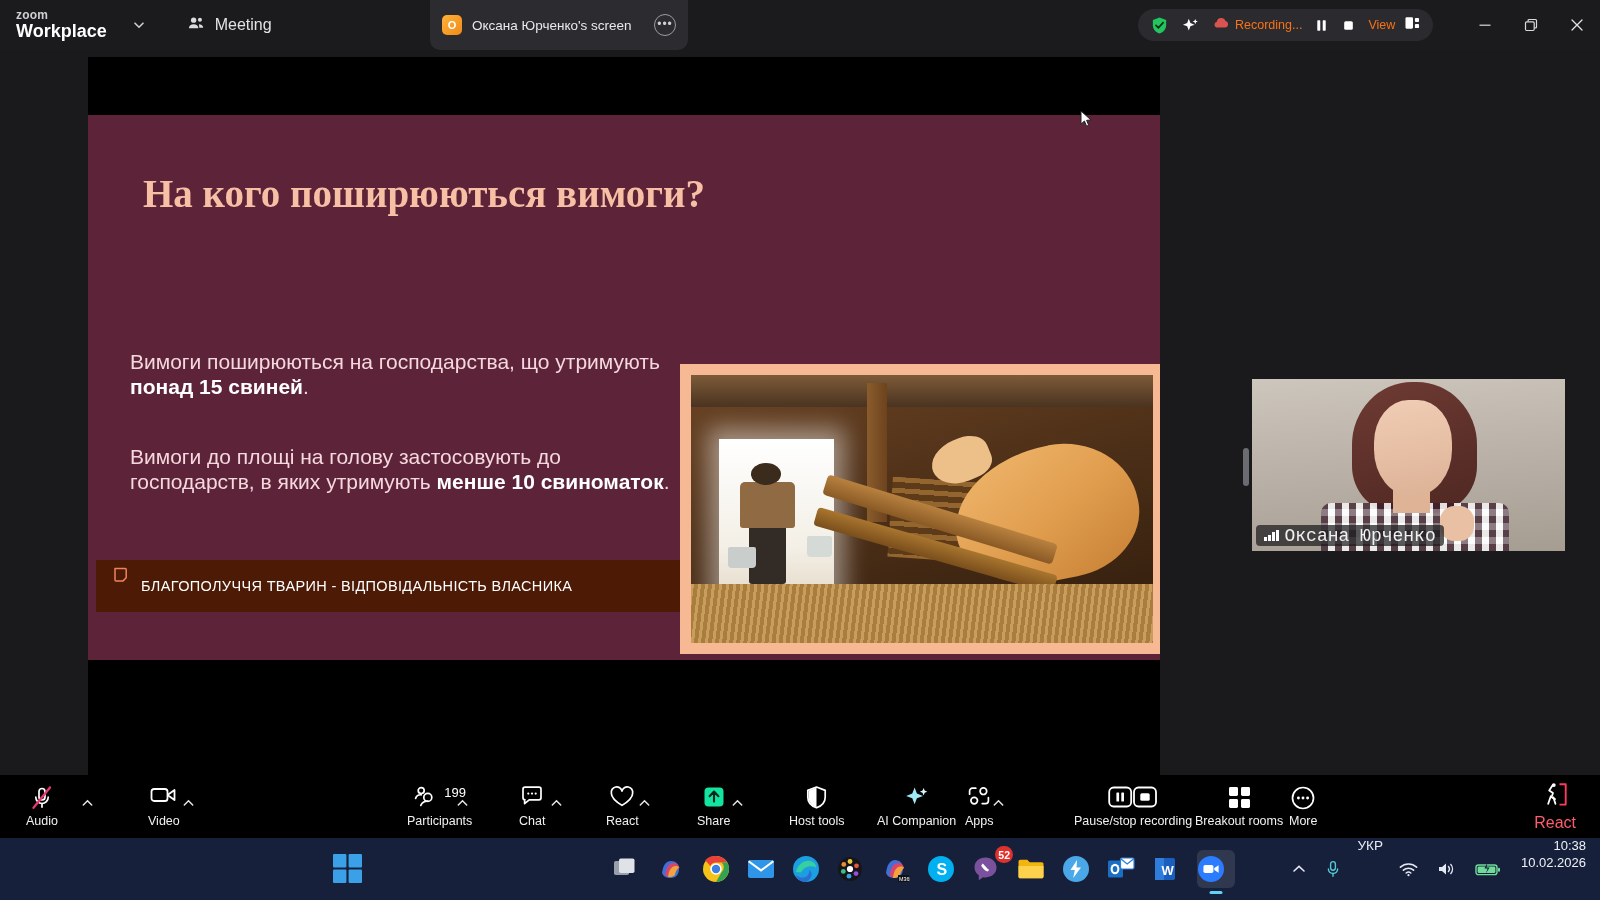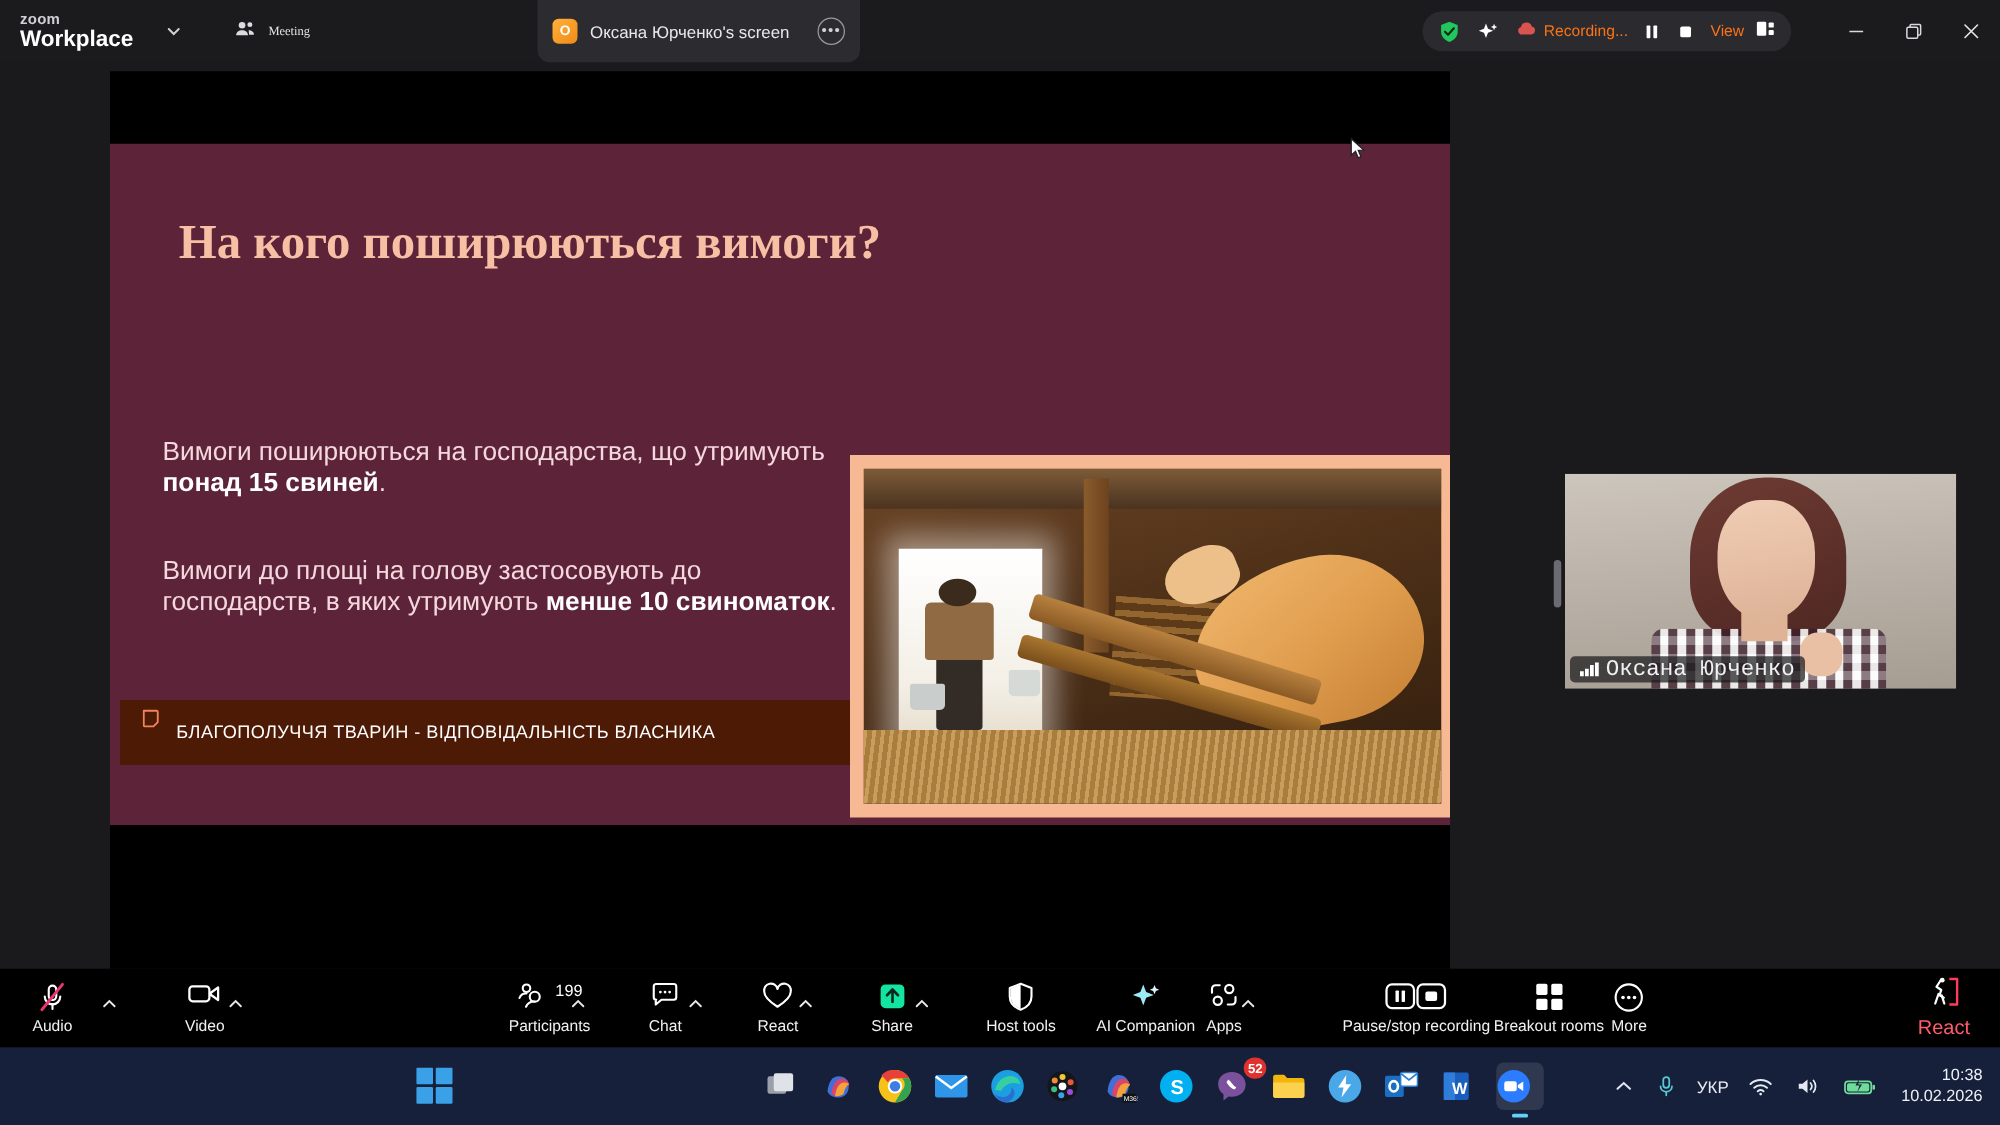--- a/index.html
+++ b/index.html
@@ -18,21 +18,21 @@
   }
   .zoom-brand { margin-left:16px; line-height:1.05; }
   .zoom-brand .z1 { font-size:12px; color:#cfcfd4; letter-spacing:.2px; font-weight:700; display:block;}
   .zoom-brand .z2 { font-size:18px; color:#ffffff; font-weight:700; display:block; margin-top:1px;}
   .chev-btn {
     width:28px; height:28px; margin-left:18px; display:flex;
     align-items:center; justify-content:center; border-radius:5px; cursor:pointer;
   }
   .tb-item {
     display:flex; align-items:center; gap:9px; height:34px; padding:0 12px;
-    border-radius:7px; cursor:pointer; font-size:10px; color:#e3e3e6;font-family:Liberation Serif, serif;
+    border-radius:7px; cursor:pointer; font-size:16px; color:#e3e3e6;
   }
   #meeting-tab { margin-left:22px; }
   #screen-tab {
     position:absolute; left:430px; top:0px; width:258px; height:50px;
     background:#2b2b30; border-radius:0 0 10px 10px;
     display:flex; align-items:center; gap:10px; padding:0 12px; cursor:pointer;
   }
   .tab-favicon {
     width:20px; height:20px; border-radius:5px;
     background:linear-gradient(135deg,#ffb237,#f08a19);
@@ -226,21 +226,21 @@
     position:absolute; top:12px; width:38px; height:38px; border-radius:6px;
     display:flex; align-items:center; justify-content:flex-start; cursor:pointer;
   }
   .tb-underline { position:absolute; bottom:-6px; left:50%; transform:translateX(-50%);
      width:13px; height:3px; border-radius:2px; background:#8fb6ff; }
   .tb-badge {
     position:absolute; top:-4px; right:-3px; min-width:17px; height:17px;
     background:#e0312e; color:#fff; font-size:10.5px; border-radius:9px;
     display:flex; align-items:center; justify-content:center; padding:0 3px; font-weight:700;
   }
-  #tray { position:absolute; right:14px; top:0; height:62px; display:flex; align-items:center; gap:13px; }
+  #tray { position:absolute; right:14px; top:0; height:62px; display:flex; gap:13px; }
   .tray-ic { display:flex; align-items:center; justify-content:center; cursor:pointer; padding:3px; border-radius:4px; }
   #tray-lang { font-size:13.5px; color:#e7ebf5; cursor:pointer; }
   #tray-clock { text-align:right; line-height:1.28; cursor:pointer; margin-left:4px; }
   #tray-clock div { font-size:13px; color:#eef1f8; }
 </style>
 </head>
 <body>
 
 <div id="titlebar">
   <div class="zoom-brand">

